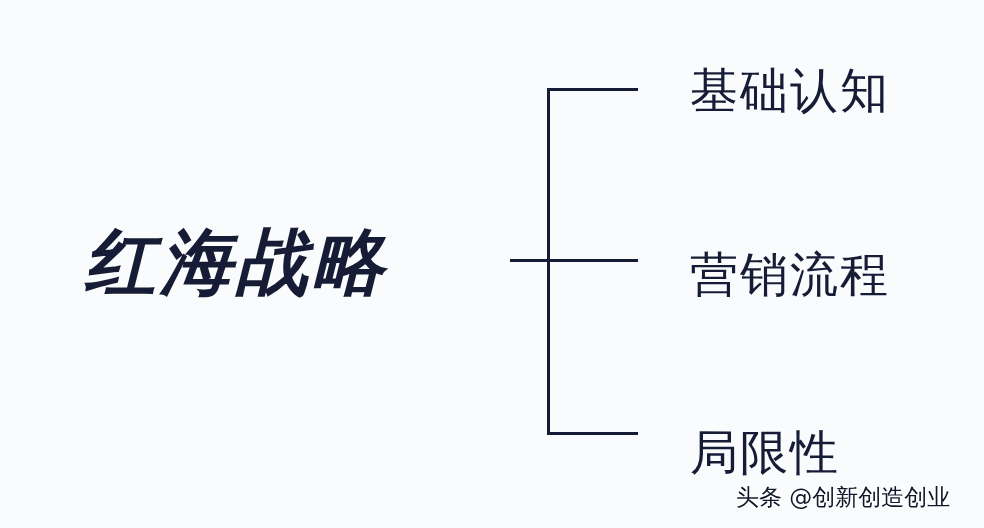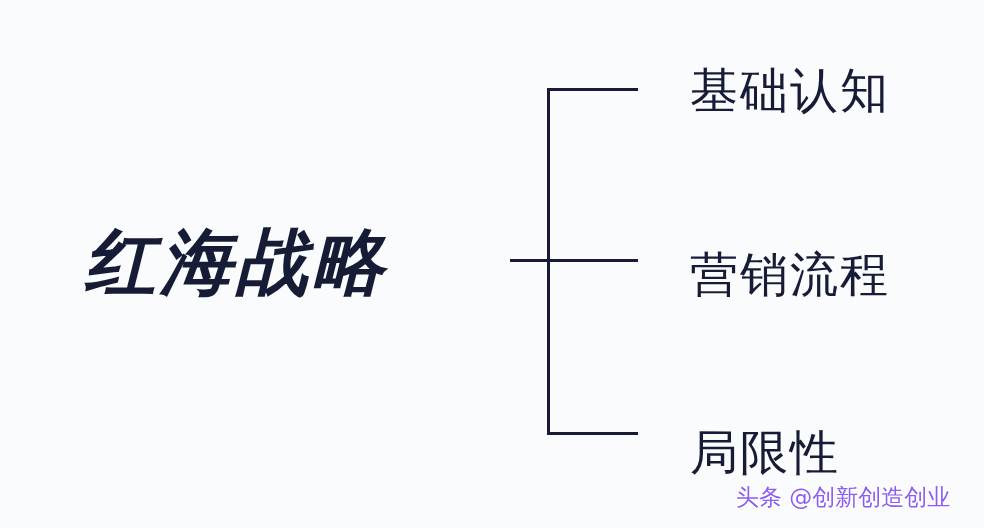--- a/index.html
+++ b/index.html
@@ -15,21 +15,21 @@
     line-height:80px; color:#161b36;font-style:italic;
   }
   .line { position:absolute; background:#161b36; }
   .branch-label {
     position:absolute; left:690px;
     font-size:48px; font-weight:normal; letter-spacing:2px;
     line-height:56px; color:#161b36;
   }
   .watermark {
     position:absolute; left:736px; top:482px;
-    font-size:23px; color:#8b5cf6; line-height:30px;
+    font-size:23px; color:#0f172a; line-height:30px;
     text-shadow: 1px 1px 0 #fff, -1px -1px 0 #fff, 1px -1px 0 #fff, -1px 1px 0 #fff, 0 0 2px #fff;
   }
 </style>
 </head>
 <body>
 
 <div>
   <div class="root-label">红海战略</div>
 
   <div class="line" style="left:510px; top:259px; width:128px; height:3px;"></div>

